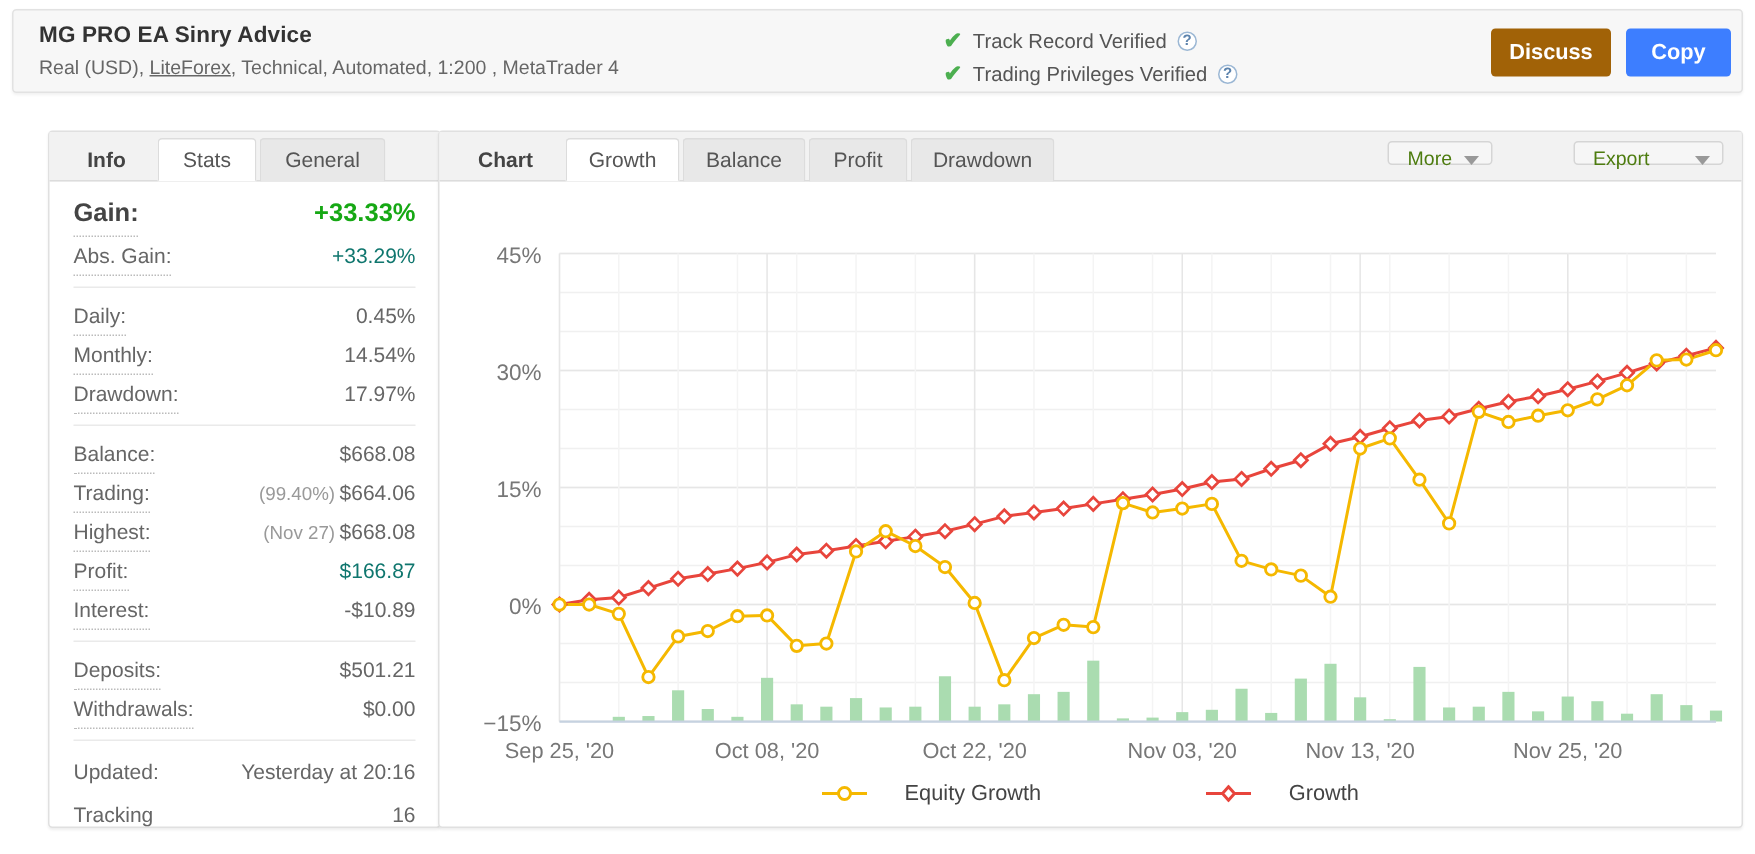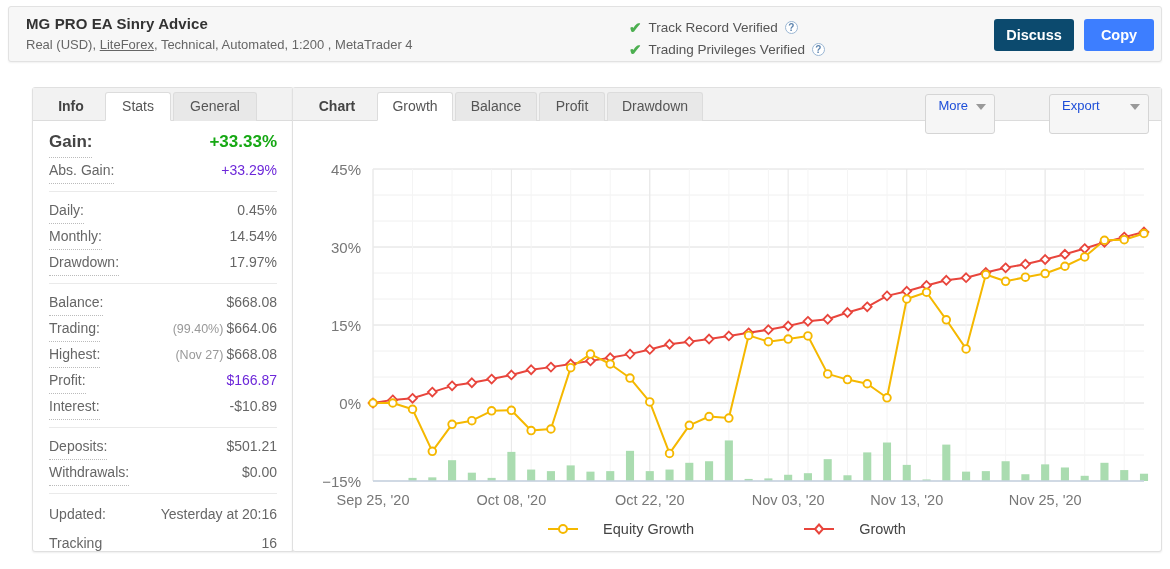--- a/index.html
+++ b/index.html
@@ -41,21 +41,21 @@
     font-size: 10px; line-height: 11px; text-align: center;
     margin-left: 7px; cursor: pointer; font-weight: bold;
   }
 
   .btn-discuss, .btn-copy {
     position: absolute; top: 12px; height: 32px;
     border-radius: 3px; border: none; color: #fff;
     font-size: 14.5px; font-weight: bold;
     cursor: pointer; font-family: "Liberation Sans", sans-serif;
   }
-  .btn-discuss { left: 985px; width: 80px; background: #0c4a6e; }
+  .btn-discuss { left: 985px; width: 80px; background: #a16207; }
   .btn-copy { left: 1075px; width: 70px; background: #3d7eff; }
 
   
   .left-panel {
     position: absolute; left: 8px; top: 87px; width: 262px; height: 465px;
     background: #ffffff; border: 1px solid #e0e0e0; border-radius: 3px;
     box-shadow: 0 1px 2px rgba(0,0,0,.07);
     margin-left: 24px;
   }
   .tabbar {
@@ -73,35 +73,35 @@
 
   .stats { padding: 6px 16px 0 16px; }
   .srow {
     display: flex; justify-content: space-between; align-items: baseline;
     font-size: 14px; color: #666; line-height: 25px;
   }
   .srow .lbl { border-bottom: 1px dotted #bbb; }
   .srow .lbl.nodot { border-bottom: none; }
   .srow.big { font-size: 17px; font-weight: bold; color: #444; line-height: 30px; }
   .srow.big .val { color: #16a814; font-size: 17px; }
-  .green { color: #6d28d9; }
+  .green { color: #0f766e; }
   .muted { color: #999; font-size: 12.5px; margin-right: 3px; }
   .sep { border-top: 1px solid #eaeaea; margin: 7px 0 6px 0; }
 
   
   .right-panel {
     position: absolute; left: 292px; top: 87px; width: 870px; height: 465px;
     background: #ffffff; border: 1px solid #e0e0e0; border-radius: 3px;
     box-shadow: 0 1px 2px rgba(0,0,0,.07);
   }
   .chart-tabs { position: relative; height: 33px; background: #f2f2f2; border-bottom: 1px solid #dcdcdc; }
   .dd-btn {
-    position: absolute; top: 6px; height: 40px; line-height: 22px;
+    position: absolute; top: 6px; height: 16px; line-height: 22px;
     background: #f6f6f6; border: 1px solid #d5d5d5; border-radius: 3px;
-    font-size: 13px; color: #1d4ed8; cursor: pointer;
+    font-size: 13px; color: #4d7c0f; cursor: pointer;
     padding: 0 26px 0 12px;
   }
   .dd-btn .caret {
     position: absolute; right: 8px; top: 9px;
     width: 0; height: 0; border-left: 5px solid transparent;
     border-right: 5px solid transparent; border-top: 6px solid #999;
   }
 
   
   .chart-wrap { position: relative; width: 868px; height: 430px; }

